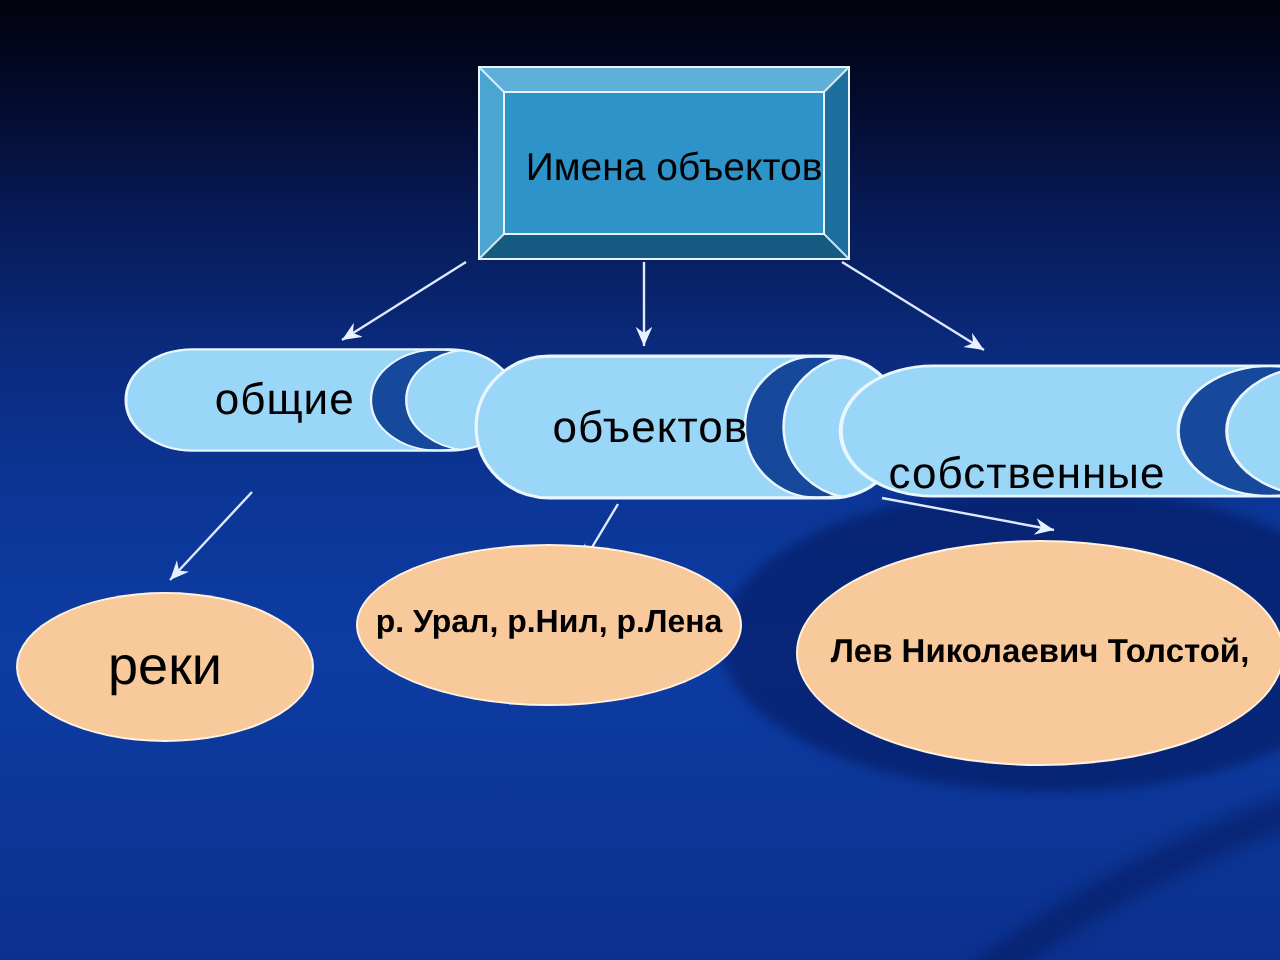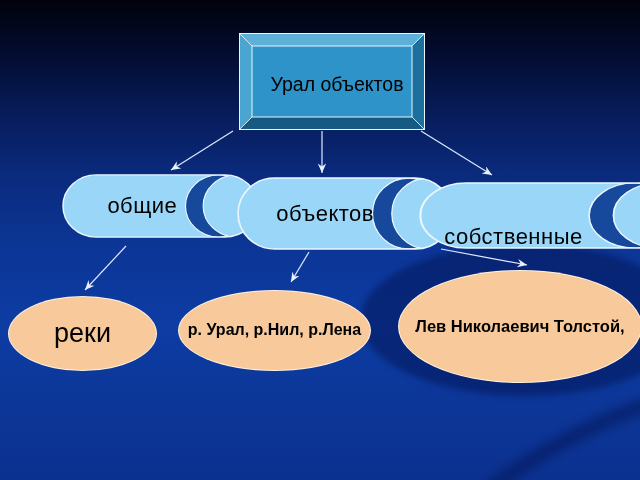--- a/index.html
+++ b/index.html
@@ -39,21 +39,21 @@
     font-size:19.5px;padding-top:5px;padding-left:10px;white-space:nowrap;
   }
   .oval{
     position:absolute;border-radius:50%;
     background:#f7c99b;border:1px solid rgba(255,246,232,0.9);
     display:flex;flex-direction:column;align-items:center;justify-content:center;
     text-align:center;
   }
   .oval .line{white-space:nowrap;line-height:1.18;}
   .oval-reki{left:8px;top:296px;width:147px;height:73px;font-size:27px;align-items:center;}
-  .oval-rivers{left:178px;top:290px;width:191px;height:79px;font-size:16px;font-weight:bold;}
+  .oval-rivers{left:178px;top:272px;width:191px;height:79px;font-size:16px;font-weight:bold;}
   .oval-names{left:398px;top:270px;width:242px;height:111px;font-size:16.5px;font-weight:bold;}
 </style>
 </head>
 <body>
 
 <div class="slide">
 
   <div class="swoosh swoosh-1"></div>
   <div class="swoosh swoosh-2"></div>
 
@@ -89,24 +89,24 @@
       <polygon points="0,97 13,84 173,84 186,97" fill="#155a80"></polygon>
       <rect x="13" y="13" width="160" height="71" fill="#2d93c8" stroke="#e8f5fd" stroke-width="1"></rect>
       <rect x="0.5" y="0.5" width="185" height="96" fill="none" stroke="#e8f5fd" stroke-width="1"></rect>
       <g stroke="rgba(240,250,255,0.85)" stroke-width="1">
         <line x1="0" y1="0" x2="13" y2="13"></line>
         <line x1="186" y1="0" x2="173" y2="13"></line>
         <line x1="0" y1="97" x2="13" y2="84"></line>
         <line x1="186" y1="97" x2="173" y2="84"></line>
       </g>
     </svg>
-    <div class="label">Урал объектов</div>
+    <div class="label">Имена объектов</div>
   </div>
 
-  <div class="node" style="left:62px;top:174px;width:196px;height:64px;">
+  <div class="node" style="left:62px;top:174px;width:196px;height:52px;">
     <svg viewBox="0 0 200 70" preserveAspectRatio="none">
       <path d="M35,1 L166,1 A34,34 0 0 1 166,69 L35,69 A34,34 0 0 1 35,1 Z" fill="#9ad6f8"></path>
       <g clip-path="url(#cyl-clip)">
         <circle cx="160" cy="35" r="34" fill="#16489b" stroke="#eaf6fe" stroke-width="1.2"></circle>
         <circle cx="178" cy="35" r="34" fill="#9ad6f8" stroke="#eaf6fe" stroke-width="1.2"></circle>
       </g>
       <path d="M35,1 L166,1 A34,34 0 0 1 166,69 L35,69 A34,34 0 0 1 35,1 Z" fill="none" stroke="#eaf6fe" stroke-width="1.5"></path>
     </svg>
     <div class="label">общие</div>
   </div>

